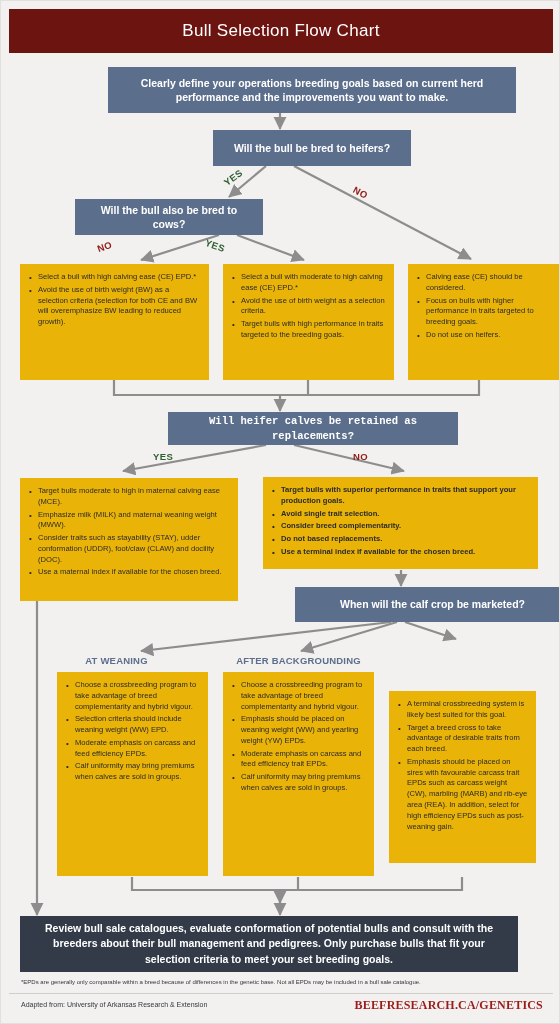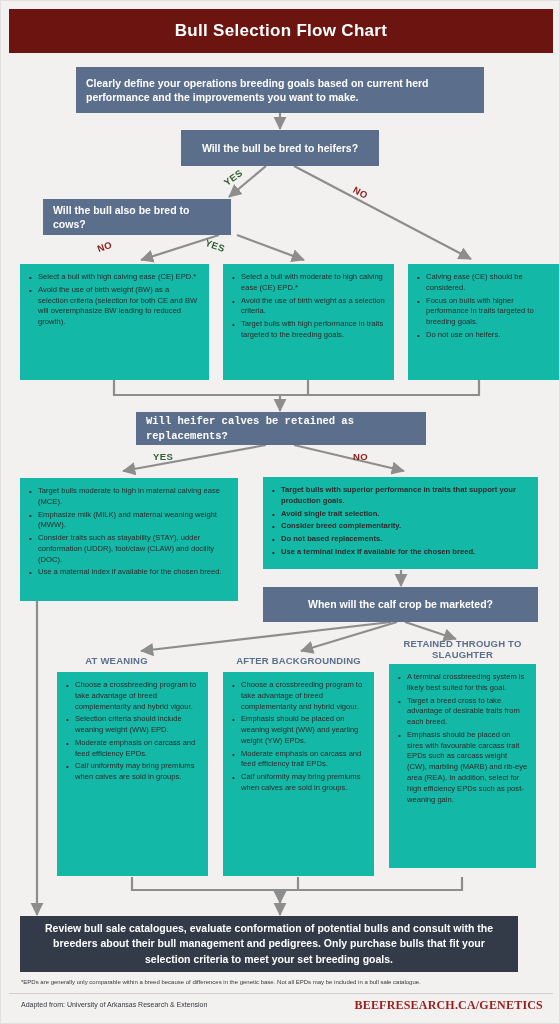--- a/index.html
+++ b/index.html
@@ -17,40 +17,41 @@
     border:1px solid #e2e0dd;
     overflow:hidden;
   }
   
   .header{
     position:absolute;left:8px;top:8px;width:544px;height:44px;
     background:#6b1410;
     display:flex;align-items:center;justify-content:center;
   }
   .header-title{
-    color:#ffffff;font-size:17px;font-weight:bold;letter-spacing:.3px;
+    color:#ffffff;font-size:17px;font-weight:normal;letter-spacing:.3px;
   }
   
   .nodebox{
     position:absolute;box-sizing:border-box;
     background:#5b6e8c;color:#ffffff;
     display:flex;align-items:center;justify-content:center;
-    text-align:left;font-weight:bold;font-size:10.5px;line-height:1.35;
+    text-align:center;font-weight:bold;font-size:10.5px;line-height:1.35;
     padding:6px 10px;
+    margin-left:32px;
   }
   .finalbox{
     position:absolute;box-sizing:border-box;
     background:#333b49;color:#ffffff;
     display:flex;align-items:center;justify-content:center;
     text-align:center;font-weight:bold;font-size:10.5px;line-height:1.45;
     padding:8px 14px;
   }
   .listbox{
     position:absolute;box-sizing:border-box;
-    background:#14b8a6;color:#2b2b2b;
+    background:#eab308;color:#2b2b2b;
     font-size:7.6px;line-height:1.42;
     padding:8px 8px 8px 6px;
   }
   .listbox ul{margin:0;padding:0 0 0 12px;list-style:none;}
   .listbox li{position:relative;margin:0 0 2px 0;padding-left:0;}
   .listbox li:before{
     content:"\2022";position:absolute;left:-9px;top:0;color:#2b2b2b;font-size:8px;
   }
   
   .colhead{
@@ -213,22 +214,21 @@
   <div class="colhead" style="left:216px;top:654px;width:163px;">AFTER BACKGROUNDING</div>
   <div class="listbox" style="left:222px;top:671px;width:151px;height:204px;">
     <ul>
       <li>Choose a crossbreeding program to take advantage of breed complementarity and hybrid vigour.</li>
       <li>Emphasis should be placed on weaning weight (WW) and yearling weight (YW) EPDs.</li>
       <li>Moderate emphasis on carcass and feed efficiency trait EPDs.</li>
       <li>Calf uniformity may bring premiums when calves are sold in groups.</li>
     </ul>
   </div>
 
-  <div class="colhead" style="left:388px;top:637px;width:147px;">RETAINED THROUGH TO SLAUGHTER</div>
-  <div class="listbox" style="left:388px;top:663px;width:147px;height:204px;">
+  <div class="listbox" style="left:388px;top:690px;width:147px;height:172px;">
     <ul>
       <li>A terminal crossbreeding system is likely best suited for this goal.</li>
       <li>Target a breed cross to take advantage of desirable traits from each breed.</li>
       <li>Emphasis should be placed on sires with favourable carcass trait EPDs such as carcass weight (CW), marbling (MARB) and rib-eye area (REA). In addition, select for high efficiency EPDs such as post-weaning gain.</li>
     </ul>
   </div>
 
   <div class="finalbox" style="left:19px;top:915px;width:498px;height:56px;">Review bull sale catalogues, evaluate conformation of potential bulls and consult with the breeders about their bull management and pedigrees. Only purchase bulls that fit your selection criteria to meet your set breeding goals.</div>
 
   <div class="footnote">*EPDs are generally only comparable within a breed because of differences in the genetic base. Not all EPDs may be included in a bull sale catalogue.</div>

